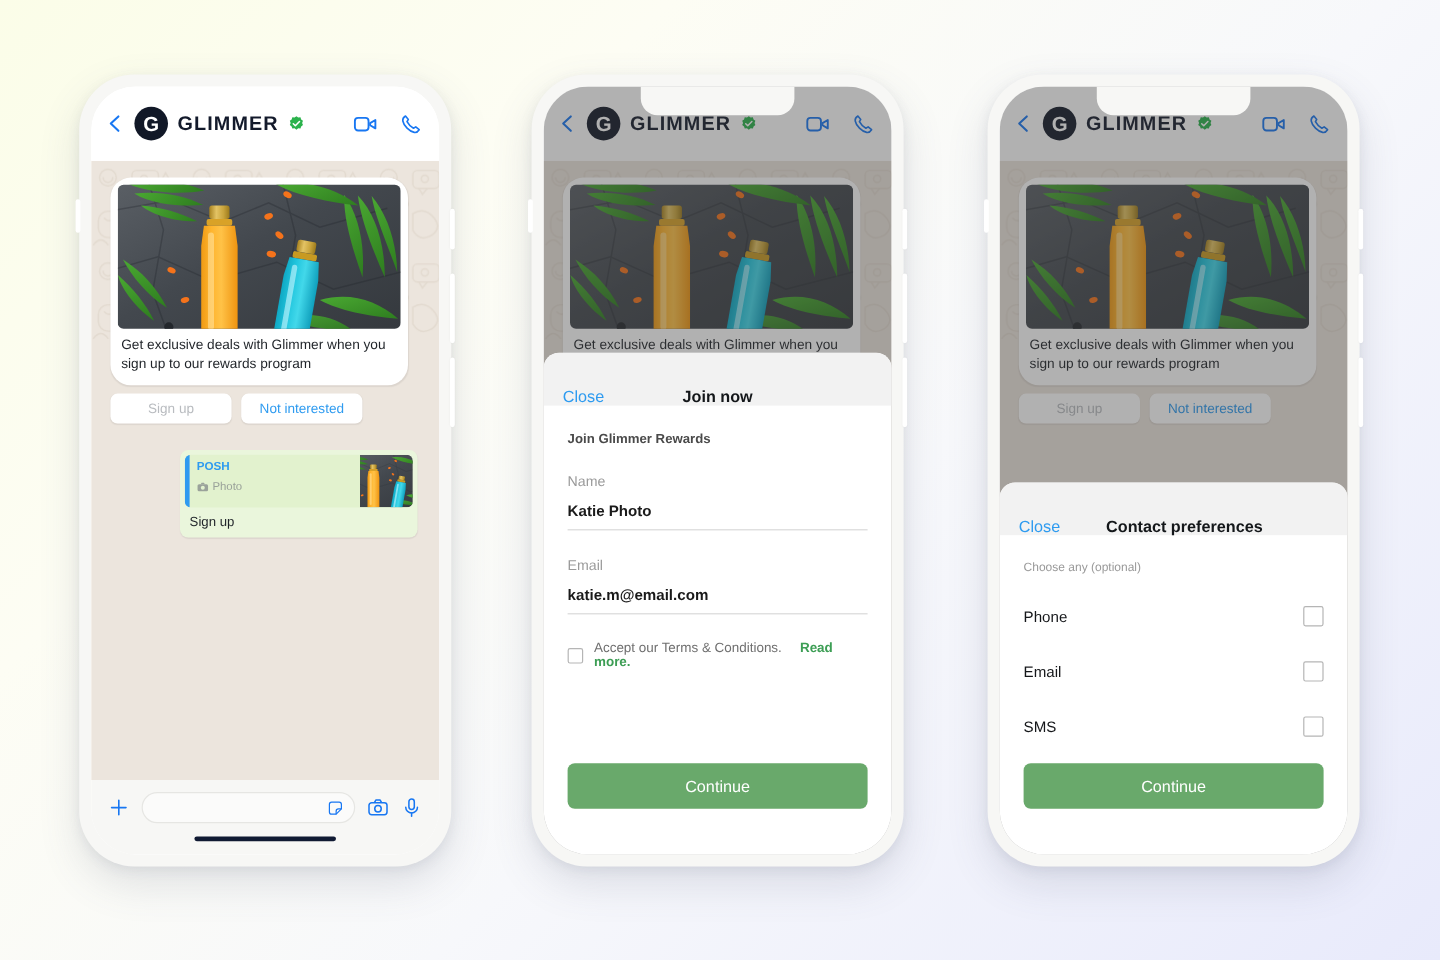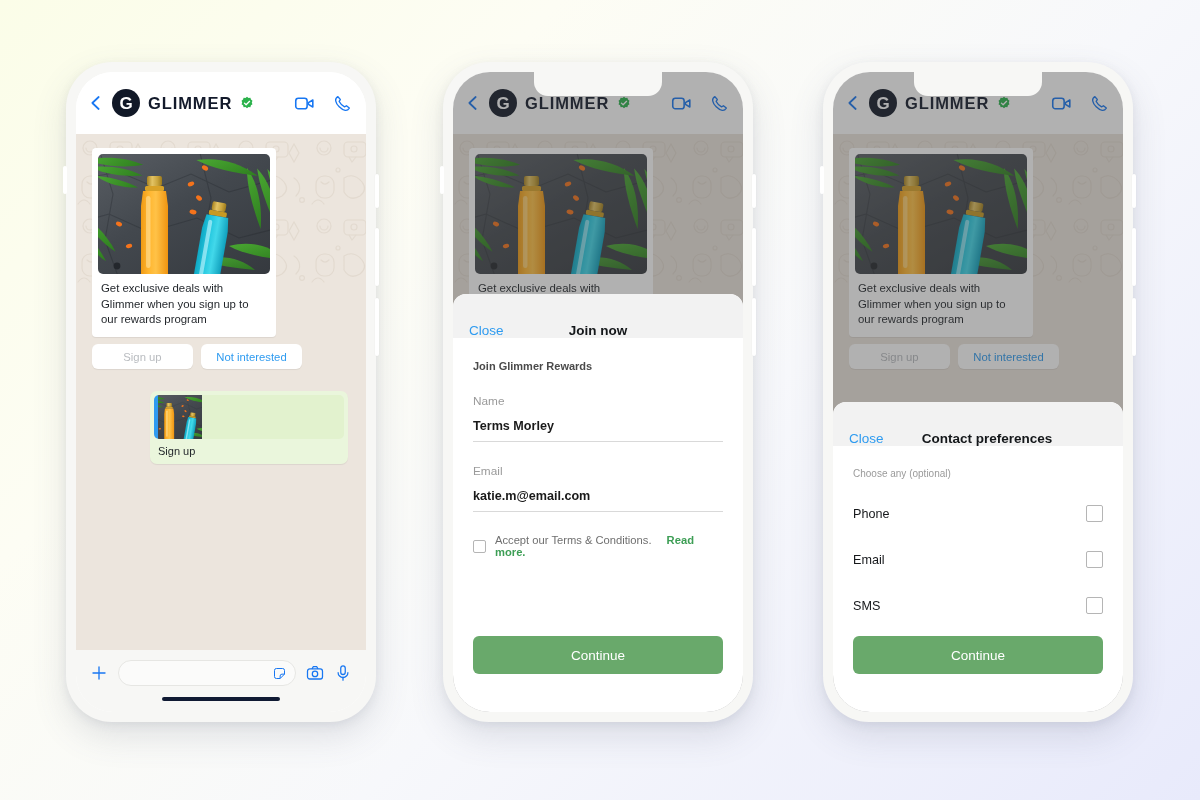--- a/index.html
+++ b/index.html
@@ -87,22 +87,22 @@
   .chat-body {
     position: relative;
     height: calc(100% - 62px - 62px);
     background: #ece5dd;
     overflow: hidden;
   }
   .doodles { position: absolute; inset: 0; opacity: .5; }
 
   .msg-card {
     position: relative; z-index: 2;
-    margin: 14px 0 0 16px; width: 184px;
-    background: #ffffff; border-radius: 4px;
+    margin: 14px 0 0 16px; width: 248px;
+    background: #ffffff; border-radius: 17px;
     padding: 6px 6px 0 6px;
     box-shadow: 0 1px 1px rgba(0,0,0,.07);
   }
   .msg-img {
     width: 100%; height: 120px; border-radius: 5px;
     overflow: hidden; display: block;
   }
   .msg-text {
     font-size: 11.4px; line-height: 1.38; color: #1f2328;
     padding: 7px 3px 9px 3px;
@@ -378,20 +378,31 @@
 
         <div class="cta-row">
           <div class="cta disabled">Sign up</div>
           <div class="cta link">Not interested</div>
         </div>
 
         <div class="reply-wrap">
           <div class="reply-bubble">
             <div class="quote">
               <div class="quote-bar"></div>
+              <div class="quote-body">
+                <div class="quote-title">POSH</div>
+                <div class="quote-sub">
+                  <svg width="10" height="10" viewBox="0 0 24 24">
+                    <rect x="1.5" y="6" width="21" height="14" rx="3" fill="#9aa29a"></rect>
+                    <path d="M8 6 L9.6 3.2 L14.4 3.2 L16 6 Z" fill="#9aa29a"></path>
+                    <circle cx="12" cy="13" r="4" fill="#e2f2ce"></circle>
+                  </svg>
+                  <span>Photo</span>
+                </div>
+              </div>
               <svg class="quote-thumb" viewBox="0 0 210 120" preserveAspectRatio="xMidYMid slice">
                 <use href="#product-scene"></use>
               </svg>
             </div>
             <div class="reply-text">Sign up</div>
           </div>
         </div>
       </div>
 
       <div class="chat-footer">
@@ -479,21 +490,21 @@
       <div class="sheet tall">
         <div class="sheet-bar">
           <div class="sheet-close">Close</div>
           <div class="sheet-title">Join now</div>
         </div>
         <div class="sheet-content">
           <div class="sheet-h2">Join Glimmer Rewards</div>
 
           <div class="field">
             <div class="field-label">Name</div>
-            <div class="field-value">Terms Morley</div>
+            <div class="field-value">Katie Photo</div>
           </div>
 
           <div class="field">
             <div class="field-label">Email</div>
             <div class="field-value">katie.m@email.com</div>
           </div>
 
           <div class="terms-row">
             <div class="cbox"></div>
             <div class="terms-txt">

